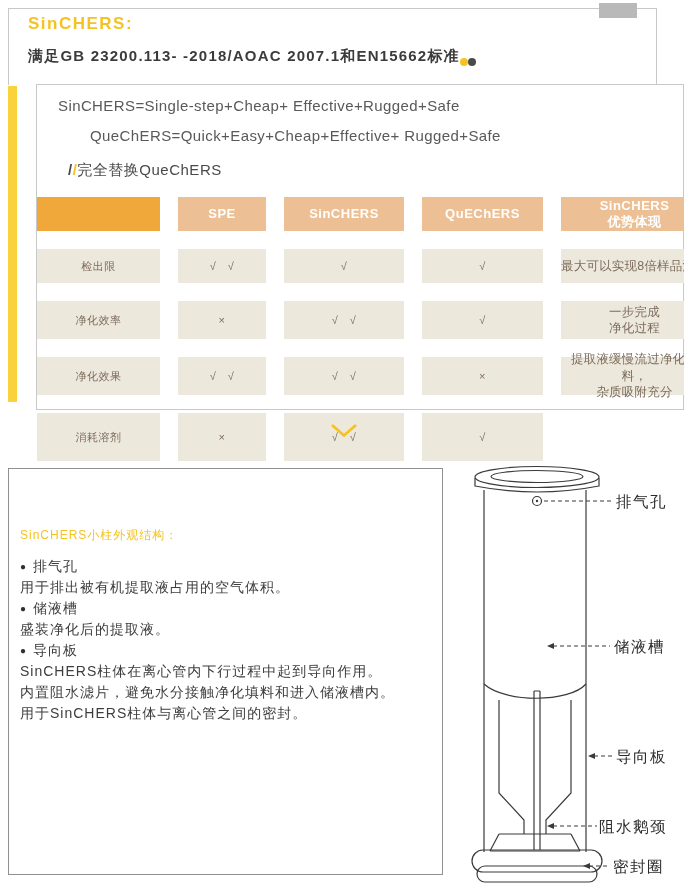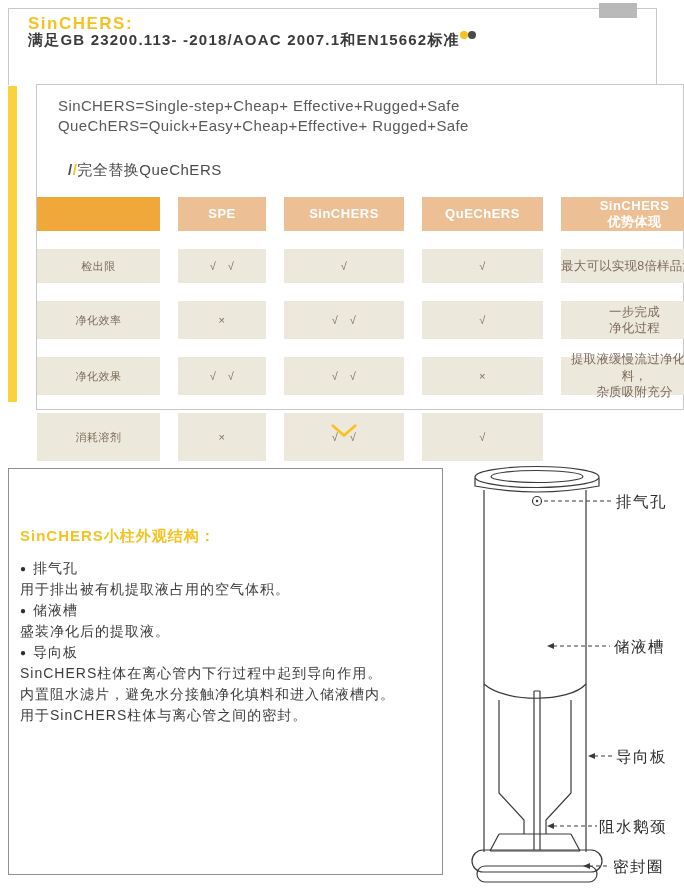--- a/index.html
+++ b/index.html
@@ -9,31 +9,31 @@
     color:#3d3d3d;overflow:hidden;
   }
   .abs{position:absolute;}
 
   
   .title-box{left:8px;top:8px;width:647px;height:76px;
     border:1px solid #c8c8c8;border-bottom:none;background:#fff;}
   .gray-tab{left:599px;top:3px;width:38px;height:15px;background:#b9b9b9;}
   .page-title{left:28px;top:14px;font-size:17px;font-weight:bold;
     letter-spacing:1.5px;color:var(--accent-gold,#F4C322);}
-  .subtitle-row{left:28px;top:31px;display:flex;align-items:flex-start;gap:0;}
+  .subtitle-row{left:28px;top:47px;display:flex;align-items:flex-end;gap:0;}
   .subtitle{font-size:15px;font-weight:bold;letter-spacing:1.2px;color:#3b3b3b;white-space:nowrap;}
   .dot{width:8px;height:8px;border-radius:50%;display:inline-block;}
   .dot-yellow{background:var(--accent-gold,#F4C322);}
   .dot-dark{background:#4a4a4a;}
 
   .content-box{left:36px;top:84px;width:646px;height:324px;border:1px solid #c8c8c8;background:#fff;}
   .yellow-bar{left:8px;top:86px;width:9px;height:316px;background:var(--accent-bar,#F9D23E);}
 
   .equation{left:58px;font-size:15px;color:#595959;letter-spacing:0.4px;white-space:nowrap;text-align:right;}
-  .eq1{top:97px;} .eq2{top:117px;}
+  .eq1{top:97px;} .eq2{top:127px;margin-left:32px;}
   .slogan-row{left:68px;top:161px;font-size:15px;letter-spacing:0.5px;white-space:nowrap;}
   .slash{font-weight:bold;}
   .slash-dark{color:#4a4a4a;}
   .slash-gold{color:var(--accent-gold,#F4C322);}
   .slogan-text{color:#4a4a4a;}
 
   
   .cmp-table{left:37px;top:197px;display:grid;
     grid-template-columns:123px 88px 120px 121px 147px;
     grid-template-rows:34px 34px 38px 38px 48px;gap:18px;}
@@ -44,21 +44,21 @@
   .bcell{background:var(--table-row-bg,#EDE8DC);color:var(--table-row-text,#7C6C5C);
     font-size:11px;letter-spacing:0.5px;}
   .adv{font-size:12.5px;line-height:1.32;white-space:pre-line;letter-spacing:0.2px;}
 
   
   .chevron-wrap{left:320px;top:421px;width:48px;height:22px;}
 
   
   .struct-box{left:8px;top:468px;width:433px;height:405px;border:1px solid #909090;background:#fff;}
   .struct-content{left:20px;top:527px;width:412px;}
-  .struct-title{font-size:15px;font-weight:bold;letter-spacing:1px;
+  .struct-title{font-size:12px;font-weight:normal;letter-spacing:1px;
     color:var(--accent-gold,#F4C322);margin-bottom:12px;}
   .s-line{font-size:14px;line-height:21px;color:#3d3d3d;letter-spacing:1px;white-space:nowrap;}
   .bullet{font-size:10px;margin-right:6px;color:#2f2f2f;vertical-align:1px;}
 
   
   .diagram{left:455px;top:458px;}
   .diagram text{font-size:15.5px;fill:#2b2b2b;letter-spacing:1.5px;
     font-family:"Liberation Sans","DejaVu Sans",sans-serif;}
   .ln{fill:none;stroke:#3a3a3a;stroke-width:1.2;}
   .dash{fill:none;stroke:#3a3a3a;stroke-width:1.1;stroke-dasharray:4 3;}

